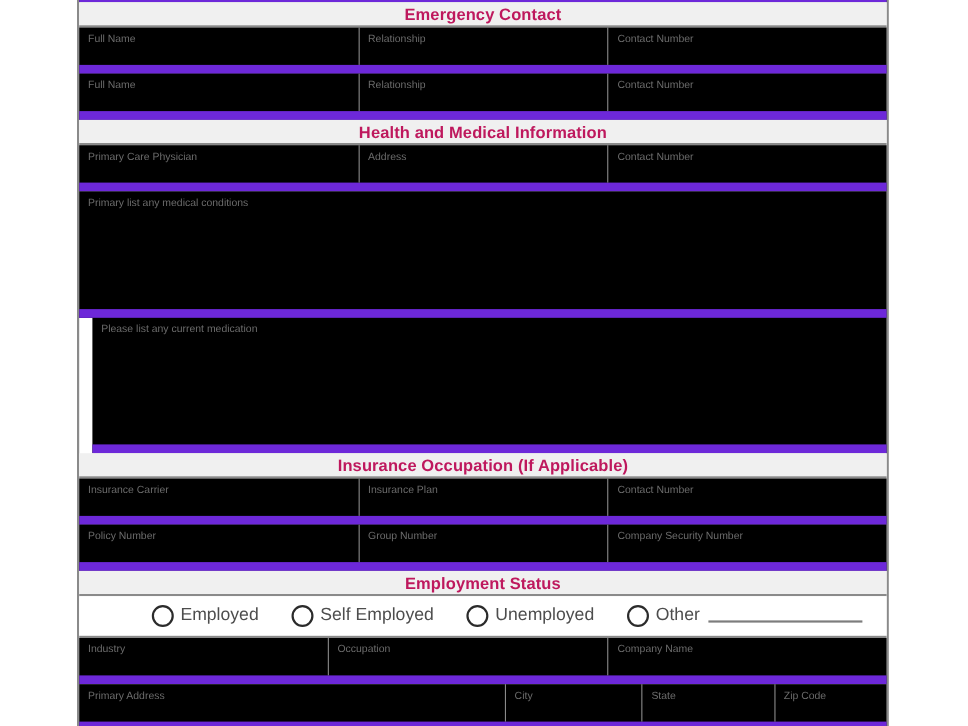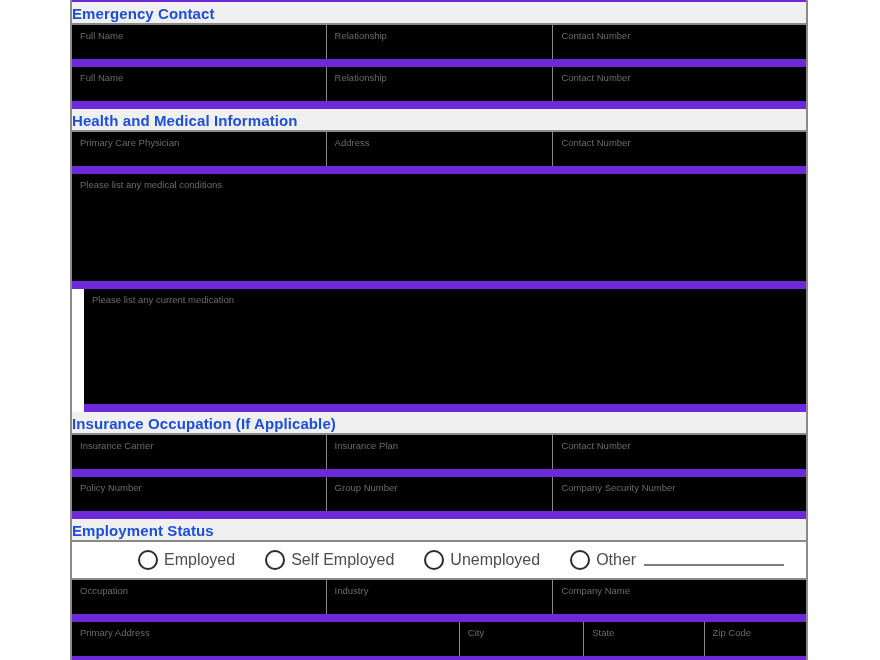--- a/index.html
+++ b/index.html
@@ -35,24 +35,24 @@
   .row.first {
     border-top: 2px solid #8a8a8a;
   }
 
   
   .section-head {
     background: #f0f0f0;
     border-bottom: 2px solid #8a8a8a;
     height: 23px;
     line-height: 23px;
-    text-align: left;
+    text-align: center;
     font-size: 15px;
     font-weight: bold;
-    color: #1d4ed8;
+    color: #be185d;
     letter-spacing: .1px;
     box-sizing: border-box;
   }
 
   
   .cell {
     box-sizing: border-box;
     border-right: 1px solid #8a8a8a;
     padding: 5px 0 0 8px;
     height: 100%;
@@ -164,21 +164,21 @@
     <div class="cell w-b">
       <div class="cell-label">Address</div>
     </div>
     <div class="cell w-c">
       <div class="cell-label">Contact Number</div>
     </div>
   </div>
 
   <div class="row h115">
     <div class="cell w-full">
-      <div class="cell-label">Please list any medical conditions</div>
+      <div class="cell-label">Primary list any medical conditions</div>
     </div>
   </div>
 
   <div class="row h123">
     <div class="cell w-full">
       <div class="cell-label">Please list any current medication</div>
     </div>
   </div>
 
   <div class="section-head">Insurance Occupation (If Applicable)</div>
@@ -223,25 +223,25 @@
       <span class="radio-text">Unemployed</span>
     </div>
     <div class="radio-opt">
       <span class="radio-mark"></span>
       <span class="radio-text">Other</span>
       <span class="other-line"></span>
     </div>
   </div>
 
   <div class="row h42">
+    <div class="cell w-b">
+      <div class="cell-label">Industry</div>
+    </div>
     <div class="cell w-a">
       <div class="cell-label">Occupation</div>
-    </div>
-    <div class="cell w-b">
-      <div class="cell-label">Industry</div>
     </div>
     <div class="cell w-c">
       <div class="cell-label">Company Name</div>
     </div>
   </div>
 
   <div class="row h42">
     <div class="cell w-addr">
       <div class="cell-label">Primary Address</div>
     </div>

